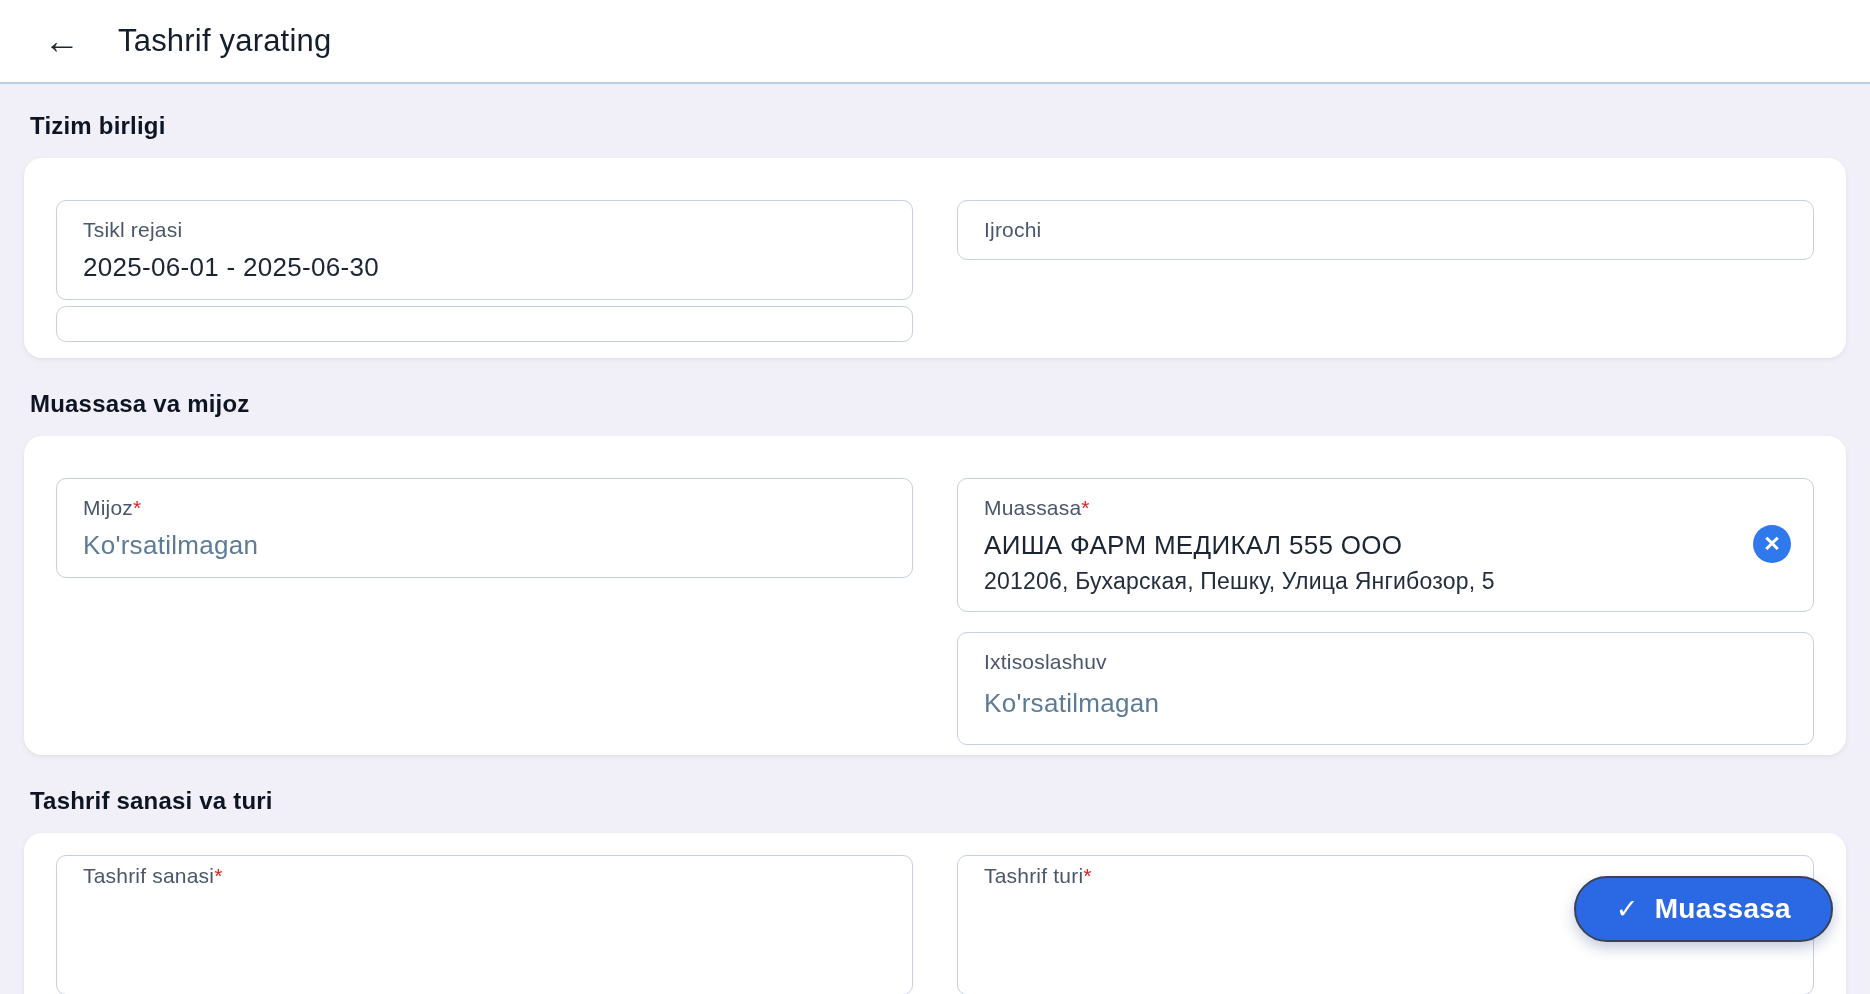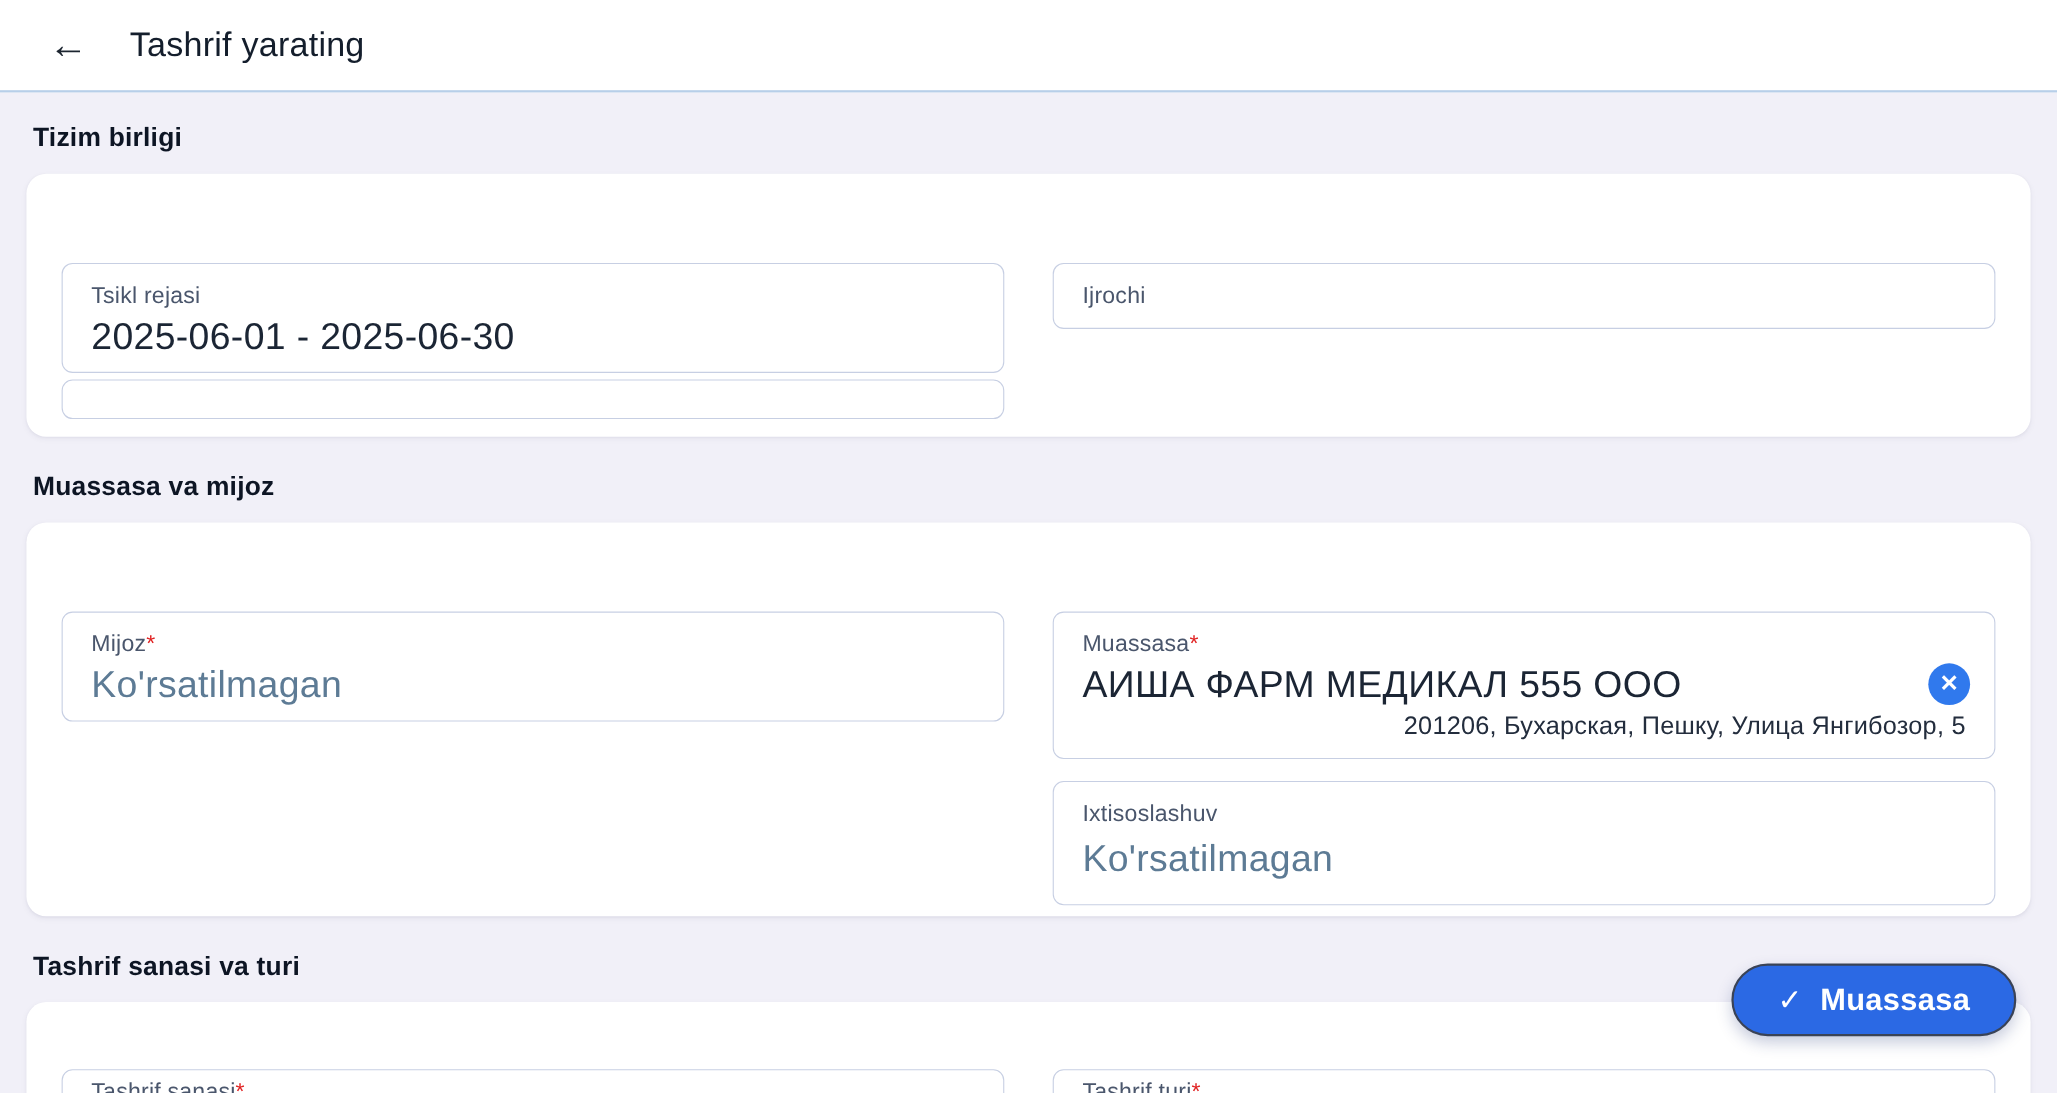--- a/index.html
+++ b/index.html
@@ -55,21 +55,20 @@
     padding: 42px 32px 16px 32px;
   }
   .card.c2 { padding-bottom: 10px; }
   .card.c3 { padding: 22px 32px 60px 32px; }
 
   .fgrid {
     display: grid;
     grid-template-columns: 1fr 1fr;
     column-gap: 44px;
     align-items: start;
-    margin-top: 39px;
   }
   .col { display: flex; flex-direction: column; }
 
   
   .fld {
     border: 1.5px solid #c7cfe3;
     border-radius: 10px;
     background: #ffffff;
     padding: 17px 26px;
     cursor: pointer;
@@ -78,36 +77,35 @@
   .fld + .fld { margin-top: 6px; }
   .fld-label {
     font-size: 21px;
     line-height: 24px;
     color: #4a566c;
     letter-spacing: 0.2px;
   }
   .fld-label.muted { color: #64798f; }
   .req { color: #e02020; font-size: 21px; }
   .fld-value {
-    font-size: 34px;
+    font-size: 26px;
     line-height: 30px;
     color: #1b2534;
     margin-top: 10px;
     letter-spacing: 0.3px;
   }
   .fld-value.muted { color: #5d7b95; }
   .fld.tall .fld-value { margin-top: 42px; }
   .fld.gap20 { margin-top: 20px; }
   .fld .addr {
     font-size: 23px;
     line-height: 26px;
     color: #232d3d;
     margin-top: 8px;
     letter-spacing: 0.2px;
-    text-align: right;
   }
   .fld.pad-b { padding-bottom: 26px; }
   .fld.pad-b .fld-value { margin-top: 14px; }
 
   
   .fld.cut { padding-top: 8px; height: 140px; }
 
   
   .clear-btn {
     position: absolute;

